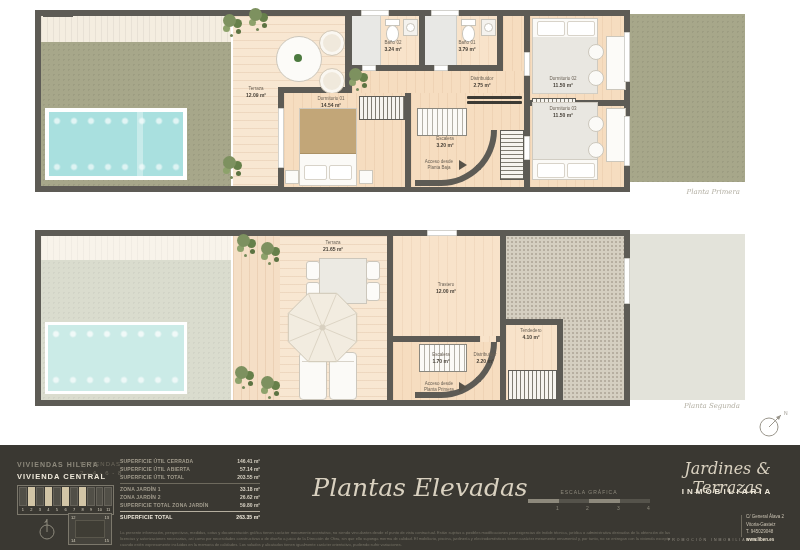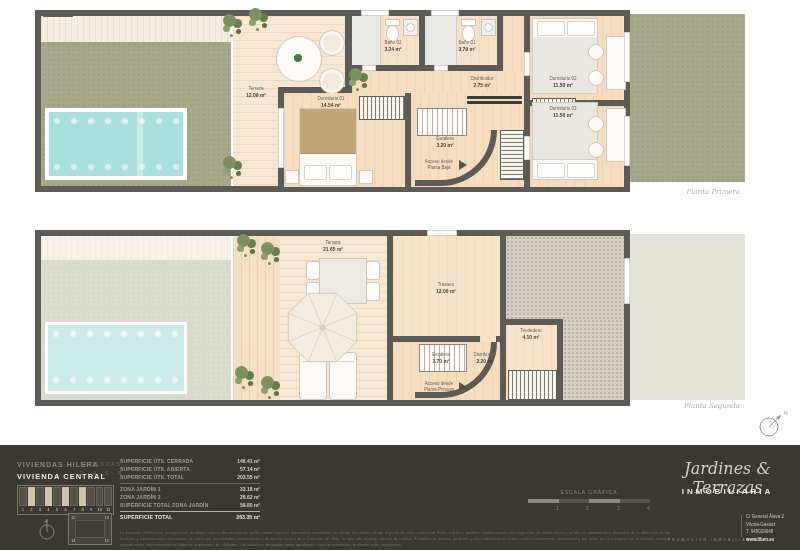--- a/index.html
+++ b/index.html
@@ -366,20 +366,21 @@
         <span class="val">59.80 m²</span>
       </div>
     <div class="sep strong" style="top:66px;"></div>
     <div class="tbl-row total" style="top:69px;">
         <span class="lab">SUPERFICIE TOTAL</span>
         <span class="val">263.35 m²</span>
       </div>
 
     <div class="abs" style="left:120px;top:85px;width:550px;font-size:4px;line-height:1.55;color:#767266;text-align:justify;">La presente información, perspectivas, medidas, cotas y documentación gráfica tienen carácter meramente orientativo, no siendo vinculantes desde el punto de vista contractual. Están sujetas a posibles modificaciones por exigencias de índole técnica, jurídica o administrativa derivadas de la obtención de las licencias y autorizaciones necesarias, así como por necesidades constructivas o de diseño a juicio de la Dirección de Obra, sin que ello suponga merma de calidad. El mobiliario, piscina, jardinería y electrodomésticos tienen carácter meramente ornamental y, por tanto, no se entregan con la vivienda excepto cuando estén expresamente incluidos en la memoria de calidades. Los solados y alicatados tienen igualmente carácter orientativo, pudiendo sufrir variaciones.</div>
 
+    <div class="abs script" style="left:310px;top:28px;width:220px;text-align:center;font-size:25px;">Plantas Elevadas</div>
 
     <div class="abs" style="left:528px;top:44px;width:122px;text-align:center;font-size:5px;letter-spacing:1px;color:#8d897c;">ESCALA GRÁFICA</div>
     <div class="abs" style="left:528px;top:54px;width:122px;height:4px;display:flex;">
       <div style="flex:1;background:#8d897c;"></div>
         <div style="flex:1;background:#55534b;"></div>
       <div style="flex:1;background:#8d897c;"></div>
         <div style="flex:1;background:#55534b;"></div>
     </div>
     <span class="abs" style="left:556px;top:60px;font-size:5px;color:#8d897c;">1</span>
     <span class="abs" style="left:586px;top:60px;font-size:5px;color:#8d897c;">2</span>

